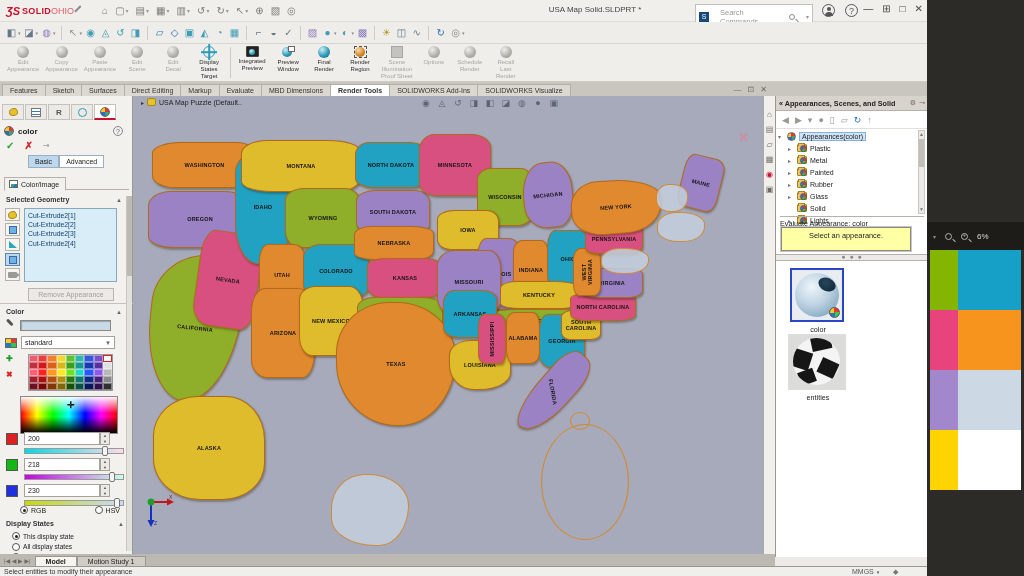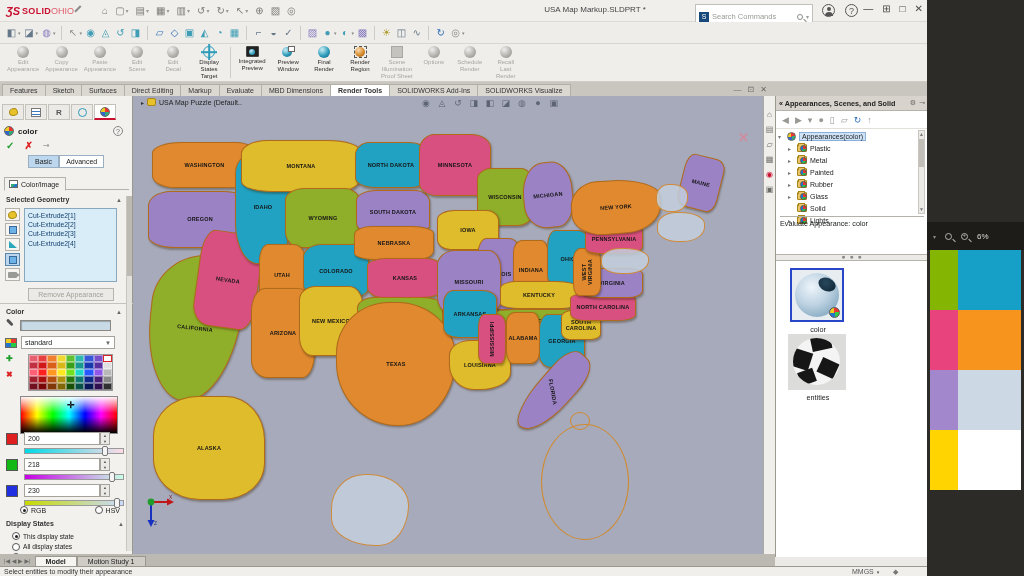--- a/index.html
+++ b/index.html
@@ -15,21 +15,21 @@
   .logo .swirl { color:#c8102e; font-weight:bold; font-style:italic; font-size:11px; margin-right:2px;}
   .logo b { color:#c8102e; font-size:9px; letter-spacing:.3px;}
   .logo span.lt { color:#e0606e; font-weight:normal; font-size:9px;}
   .menus { display:flex; margin-left:14px; }
   .menus .mi { padding:3px 7px; font-size:8px; color:#333; cursor:default; }
   .pin { width:8px; height:8px; margin-left:2px; border-left:2px solid #8a8a8a; transform:rotate(45deg); }
   .qat { display:flex; align-items:center; margin-left:16px; gap:3px; }
   .qat .qi { display:flex; align-items:center; color:#7b7b78; font-size:10px; padding:1px 2px; }
   .qat .caret { font-size:6px; color:#9a9a96; margin-left:1px; }
   .title { position:absolute; left:500px; top:5px; width:190px; text-align:center; font-size:8px; color:#444; }
-  .search { position:absolute; left:695px; top:4px; width:118px; height:25px; background:#fff; border:1px solid #c2c0bb; display:flex; align-items:center; padding:0 3px; gap:3px;}
+  .search { position:absolute; left:695px; top:4px; width:118px; height:25px; background:#fff; border:1px solid #c2c0bb; display:flex; align-items:center; padding:0 3px; gap:11px;}
   .search .swlogo { width:10px; height:10px; background:#16497a; color:#fff; font-size:7px; display:flex; align-items:center; justify-content:center; }
   .search .ph { color:#9a9a96; font-size:7.5px; flex:1; }
   .mag { width:6px; height:6px; border:1.2px solid #8a8a86; border-radius:50%; position:relative; }
   .mag::after { content:""; position:absolute; left:5px; top:5px; width:4px; height:1.2px; background:#8a8a86; transform:rotate(45deg); }
   .search .caret { font-size:6px; color:#9a9a96; }
   .userhelp { position:absolute; left:822px; top:4px; display:flex; gap:10px; align-items:center; }
   .avatar { width:13px; height:13px; border:1.3px solid #555; border-radius:50%; position:relative; }
   .avatar::before { content:""; position:absolute; left:3.5px; top:2px; width:4px; height:4px; border-radius:50%; background:#555; }
   .avatar::after { content:""; position:absolute; left:1.5px; top:7px; width:8px; height:4px; border-radius:4px 4px 0 0; background:#555; }
   .helpq { width:13px; height:13px; border:1.3px solid #555; border-radius:50%; color:#555; font-size:9px; display:flex; align-items:center; justify-content:center; }
@@ -256,21 +256,21 @@
           <span>⊕</span>
         </span>
         <span class="qi">
           <span>▧</span>
         </span>
         <span class="qi">
           <span>◎</span>
         </span>
       </div>
   </div>
-  <div class="title">USA Map Markup.SLDPRT *</div>
+  <div class="title">USA Map Solid.SLDPRT *</div>
   <div class="search">
     <span class="swlogo">S</span>
     <span class="ph">Search Commands</span>
     <span class="mag"></span>
     <span class="caret">▾</span>
   </div>
   <div class="userhelp">
     <span class="avatar"></span>
     <span class="helpq">?</span>
   </div>
@@ -895,20 +895,21 @@
           <span class="folder"></span>
           <span class="lab">Lights</span>
         </div>
       </div>
     <div class="tree-scroll">
       <div class="a">▲</div>
         <div class="th"></div>
       <div class="a" style="position:absolute;bottom:0;left:0;">▼</div>
     </div>
     <div class="defapp">Evaluate Appearance: color</div>
+    <div class="hintbox">Select an appearance.</div>
     <div class="splitter">● ● ●</div>
     <div class="thumb1">
       <div class="sphere1"></div>
       <div class="hole"></div>
       <div class="miniwheel"></div>
     </div>
     <div class="thumb-lab" style="left:2px; top:229px;">color</div>
     <div class="thumb2">
       <div class="sphere2">
         <i style="left:-4px;top:12px;width:22px;height:18px;transform:rotate(18deg);"></i>

